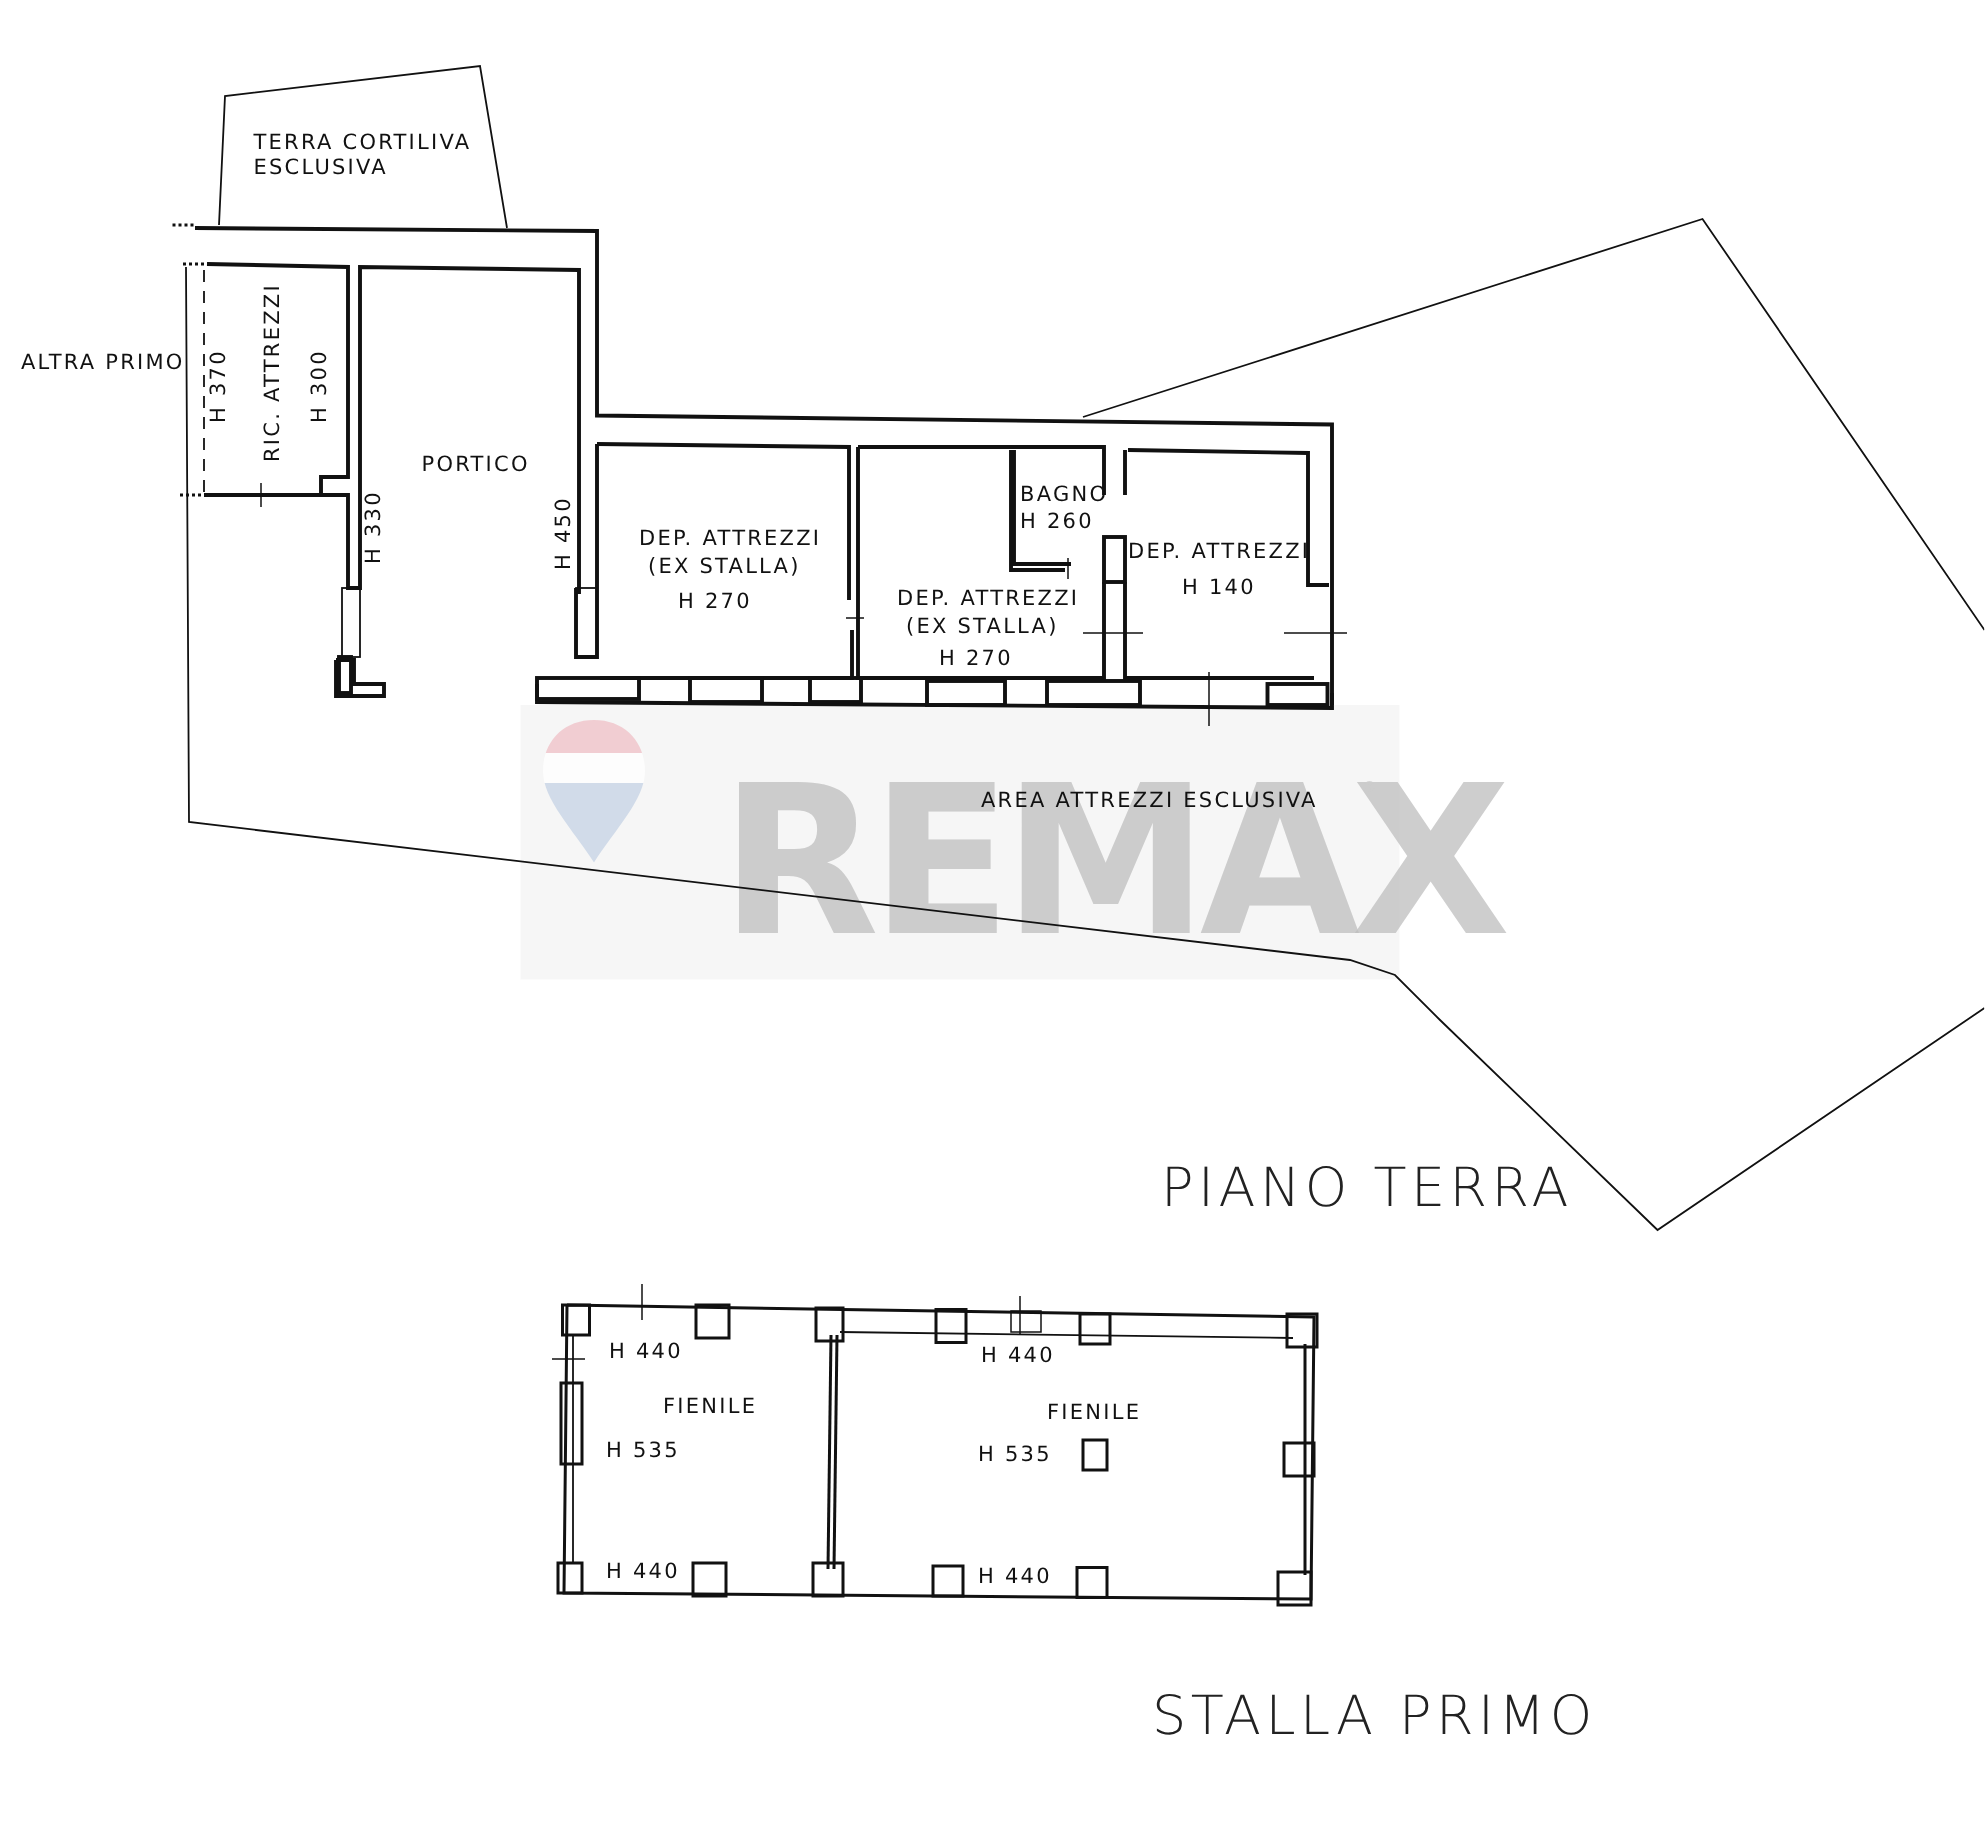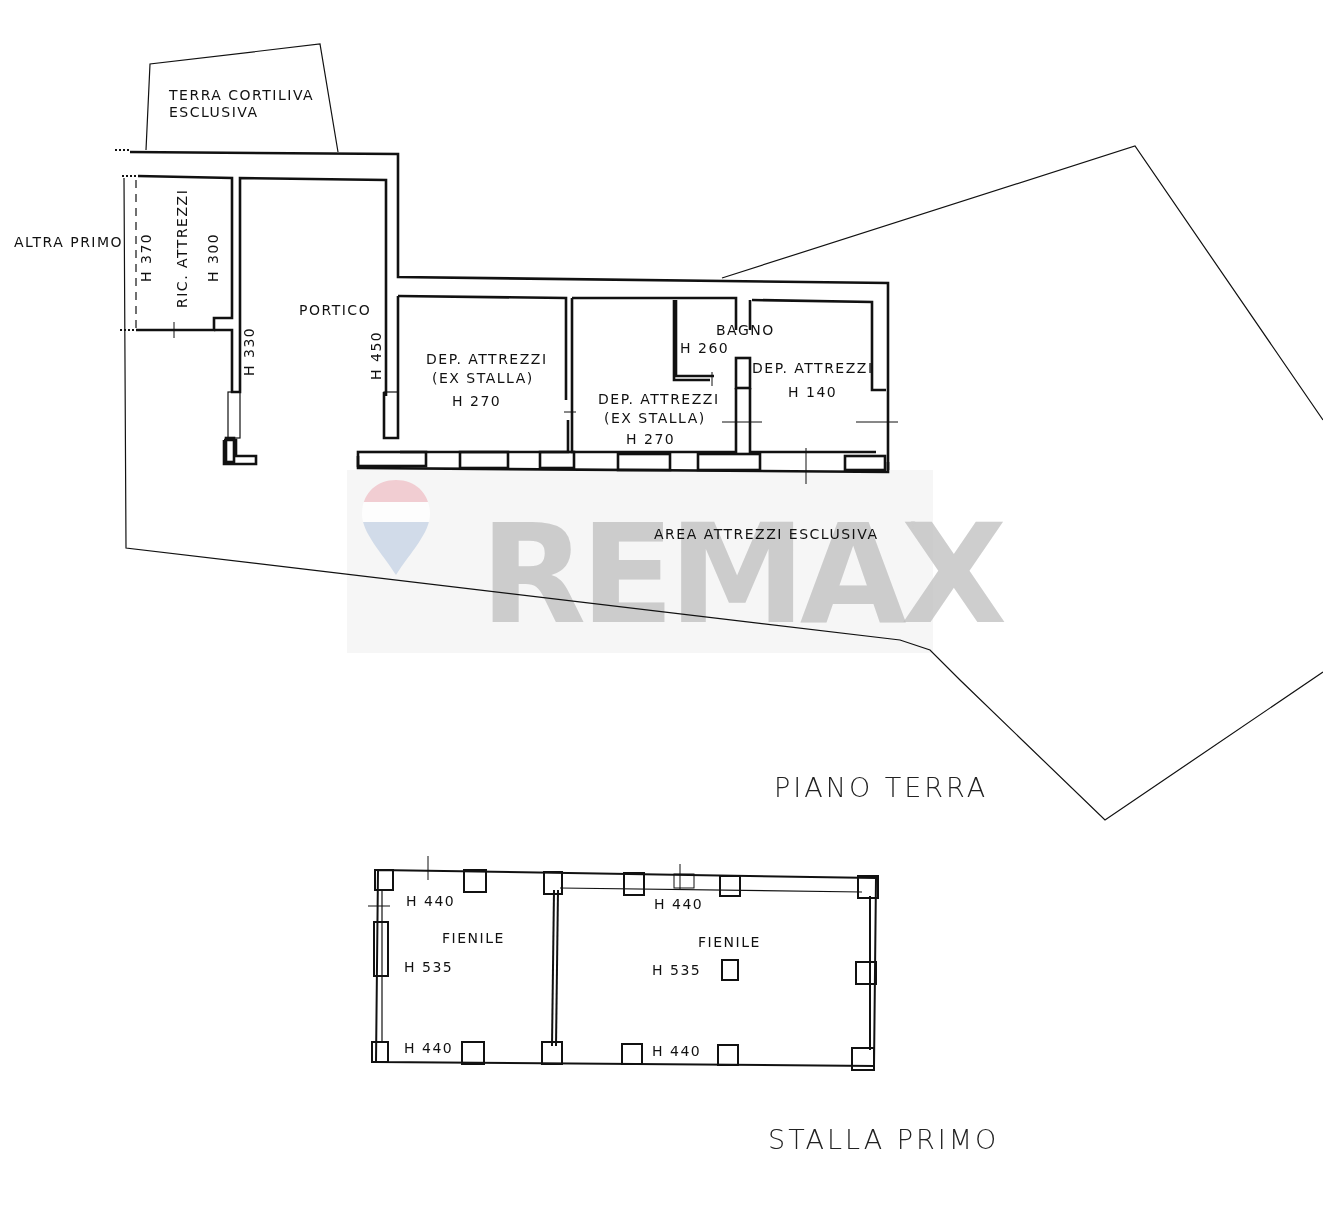--- a/index.html
+++ b/index.html
@@ -1,20 +1,20 @@
 <!DOCTYPE html>
 <html><head>
 <meta charset="utf-8">
 <style>
   html, body { margin: 0; padding: 0; background: #ffffff; }
   body { width: 1323px; height: 1219px; position: relative; overflow: hidden; font-family: "DejaVu Sans Mono", monospace; }
   #plan { position: absolute; left: 0; top: 0; width: 1323px; height: 1219px; }
   .lbl { position: absolute; font-family: "DejaVu Sans", sans-serif; color: #111; font-size: 14px; letter-spacing: 1.5px; white-space: nowrap; line-height: 17px; }
   .lbl.vert { transform-origin: left top; transform: rotate(-90deg); }
-  .title { position: absolute; font-family: "DejaVu Sans", sans-serif; color: #222; font-size: 27px; letter-spacing: 3px; font-weight: 300; white-space: nowrap; }
+  .title { position: absolute; font-family: "DejaVu Sans", sans-serif; color: #222; font-size: 36px; letter-spacing: 3px; font-weight: 300; white-space: nowrap; }
   .wm-box { position: absolute; left: 347px; top: 470px; width: 586px; height: 183px; background: rgba(235,235,235,0.45); }
   .wm-text { position: absolute; left: 434px; top: 520px; font-family: "DejaVu Sans", sans-serif; font-weight: 900; font-size: 138px; color: rgba(190,190,190,0.75); letter-spacing: -6px; line-height: 110px; margin-left: 46px; }
   .wm-reg { position: absolute; left: 908px; top: 520px; font-size: 10px; color: #ccc; font-family: "DejaVu Sans", sans-serif; }
 </style>
 </head>
 <body>
 
 <div class="wm-box"></div>
 <svg style="position:absolute;left:360px;top:478px" width="72" height="100">
   <defs>
@@ -121,32 +121,32 @@
   </g>
 </svg>
 
 <div class="lbl" style="left:169px;top:87px">TERRA CORTILIVA</div>
 <div class="lbl" style="left:169px;top:104px">ESCLUSIVA</div>
 <div class="lbl" style="left:14px;top:234px">ALTRA PRIMO</div>
 <div class="lbl vert" style="left:138px;top:282px">H 370</div>
 <div class="lbl vert" style="left:174px;top:308px">RIC. ATTREZZI</div>
 <div class="lbl vert" style="left:205px;top:282px">H 300</div>
 <div class="lbl vert" style="left:241px;top:376px">H 330</div>
-<div class="lbl" style="left:299px;top:302px">PORTICO</div>
+<div class="lbl" style="left:281px;top:302px">PORTICO</div>
 <div class="lbl vert" style="left:368px;top:380px">H 450</div>
 
 <div class="lbl" style="left:426px;top:351px">DEP. ATTREZZI</div>
 <div class="lbl" style="left:432px;top:370px">(EX STALLA)</div>
 <div class="lbl" style="left:452px;top:393px">H 270</div>
 
 <div class="lbl" style="left:598px;top:391px">DEP. ATTREZZI</div>
 <div class="lbl" style="left:604px;top:410px">(EX STALLA)</div>
 <div class="lbl" style="left:626px;top:431px">H 270</div>
 
-<div class="lbl" style="left:716px;top:322px">BAGNO</div>
+<div class="lbl" style="left:680px;top:322px">BAGNO</div>
 <div class="lbl" style="left:680px;top:340px">H 260</div>
 
 <div class="lbl" style="left:752px;top:360px">DEP. ATTREZZI</div>
 <div class="lbl" style="left:788px;top:384px">H 140</div>
 
 <div class="lbl" style="left:654px;top:526px">AREA ATTREZZI ESCLUSIVA</div>
 
 <div class="title" style="left:774px;top:772px">PIANO TERRA</div>
 
 <div class="lbl" style="left:406px;top:893px">H 440</div>

